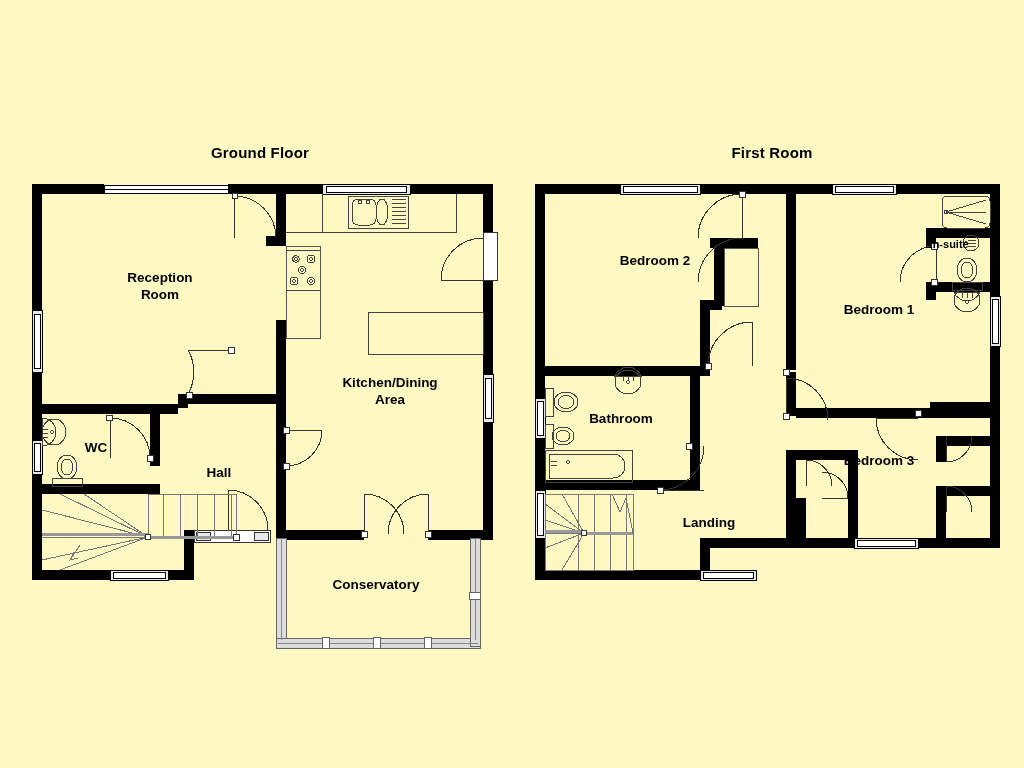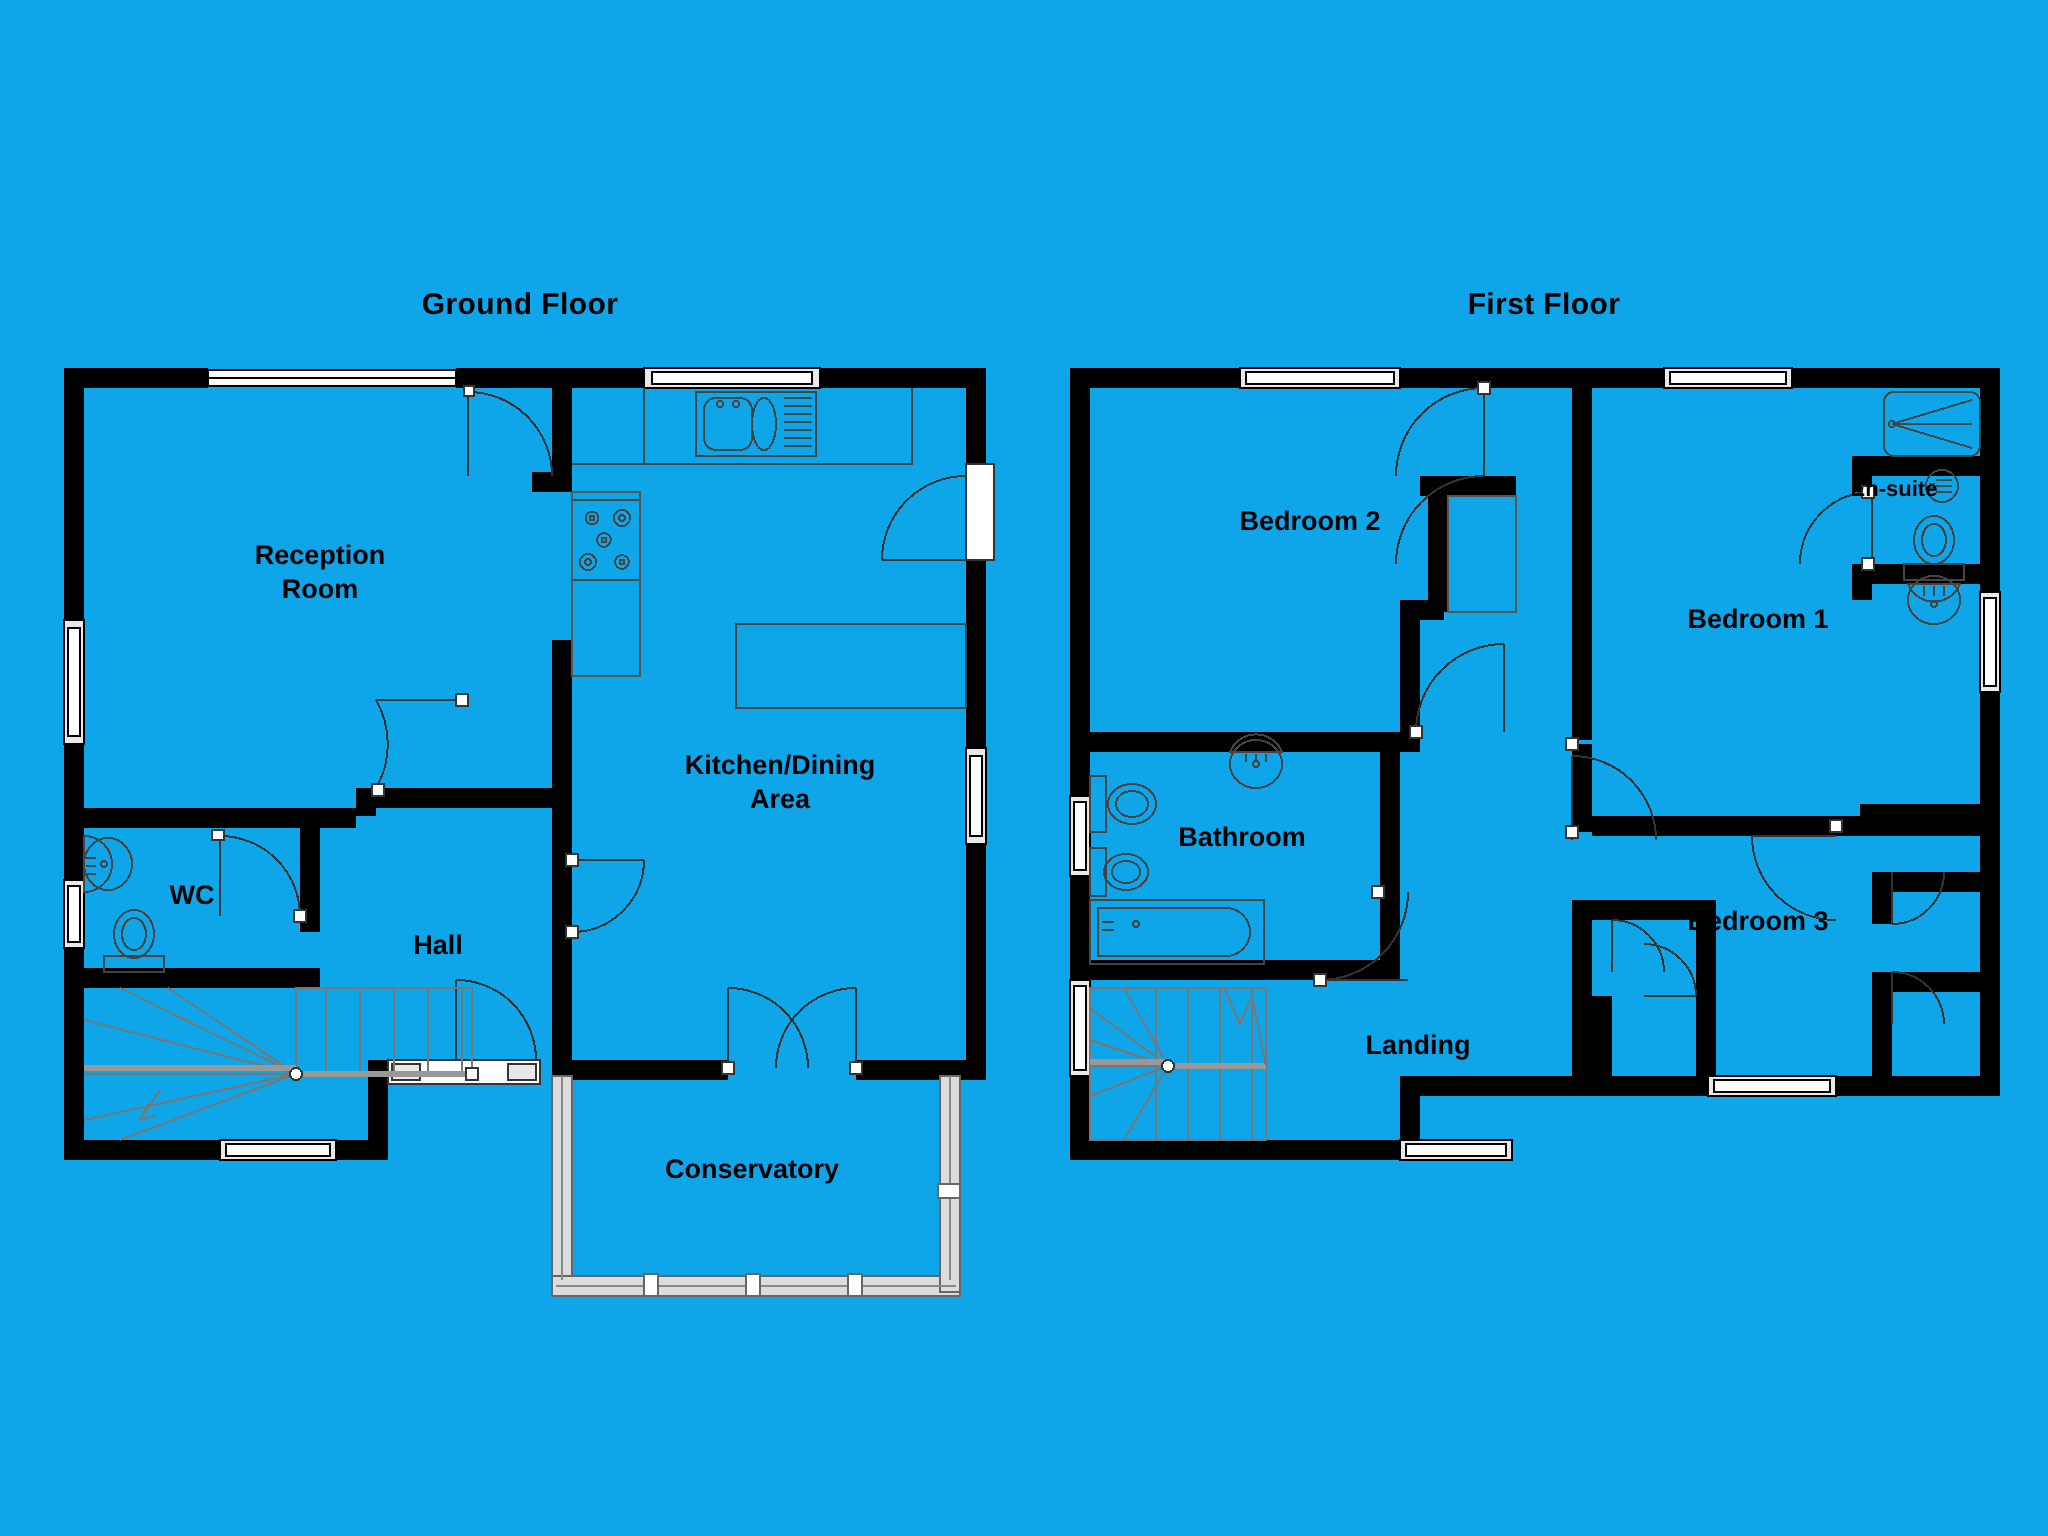--- a/index.html
+++ b/index.html
@@ -1,38 +1,38 @@
 <!DOCTYPE html>
 <html><head>
 <meta charset="utf-8">
 <style>
   html,body{margin:0;padding:0;background:#ffffff;}
   body{width:1024px;height:768px;overflow:hidden;
        font-family:"Liberation Sans", sans-serif;}
-  #stage{position:relative;width:1024px;height:768px;background:#0ea5e9;}
+  #stage{position:relative;width:1024px;height:768px;background:#fef9c3;}
   .floor-title{
     position:absolute;font-weight:bold;font-size:15px;color:#000;
     letter-spacing:.2px;white-space:nowrap;text-align:center;
   }
   #title-ground{left:0;top:144px;width:520px;}
   #title-first{left:520px;top:144px;width:504px;}
   svg{position:absolute;left:0;top:0;}
   .rm-label{font-family:"Liberation Sans",sans-serif;font-size:13.5px;
             font-weight:bold;fill:#000;text-anchor:middle;}
   .rm-label-sm{font-family:"Liberation Sans",sans-serif;font-size:11px;
             font-weight:bold;fill:#000;text-anchor:middle;}
 </style>
 </head>
 <body>
 
 <div id="stage">
 
   <div class="floor-title" id="title-ground">Ground Floor</div>
 
-  <div class="floor-title" id="title-first">First Floor</div>
+  <div class="floor-title" id="title-first">First Room</div>
 
   <svg width="1024" height="768" viewBox="0 0 1024 768" shape-rendering="crispEdges">
 
     <g>
 
       <g fill="#000000">
 
         <rect x="32" y="184" width="72" height="10"></rect>
         <rect x="228" y="184" width="50" height="10"></rect>
         <rect x="278" y="184" width="44" height="10"></rect>

